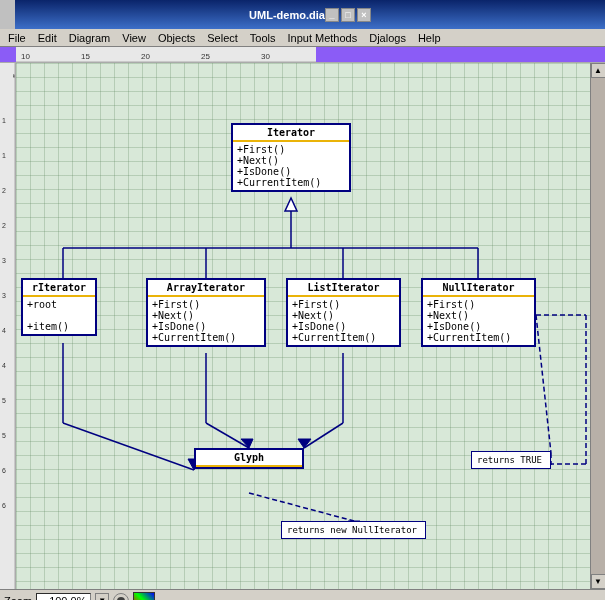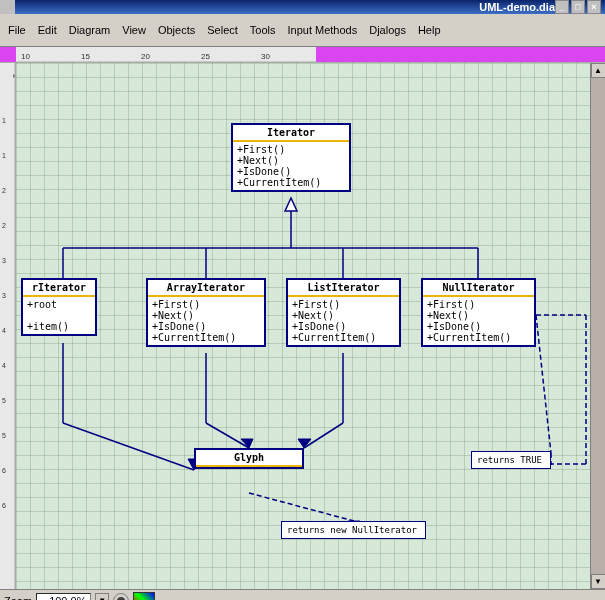--- a/index.html
+++ b/index.html
@@ -9,24 +9,24 @@
       background: #c0c0c0;
       width: 605px;
       height: 600px;
       overflow: hidden;
     }
 
     
     #title-bar {
       background: linear-gradient(to bottom, #0a246a, #3d6fc8);
       color: white;
-      height: 14px;
+      height: 29px;
       display: flex;
       align-items: center;
-      justify-content: flex-end;
+      justify-content: center;
       padding: 0 4px;
       font-size: 11px;
       font-weight: bold;
       margin-left: 15px;
     }
     #title-bar-controls { display: flex; gap: 2px; }
     .title-btn {
       width: 14px; height: 14px;
       background: #c0c0c0;
       border: 1px solid #888;
@@ -35,32 +35,32 @@
       cursor: pointer;
     }
 
     
     #menu-bar {
       background: #d4d0c8;
       height: 18px;
       display: flex;
       align-items: center;
       border-bottom: 1px solid #808080;
-      padding: 16px 2px;
+      padding: 8px 2px;
       font-size: 11px;
     }
     .menu-item {
       padding: 1px 6px;
       cursor: pointer;
       white-space: nowrap;
     }
 
     
     #ruler-h {
-      background: #d946ef;
+      background: #8b5cf6;
       height: 16px;
       border-bottom: 1px solid #aaa;
       display: flex;
       align-items: center;
       position: relative;
       overflow: hidden;
       padding-left: 28px;
     }
     #ruler-corner { width: 16px; height: 16px; background: #d4d0c8; border-right: 1px solid #aaa; flex-shrink:0; }
 

